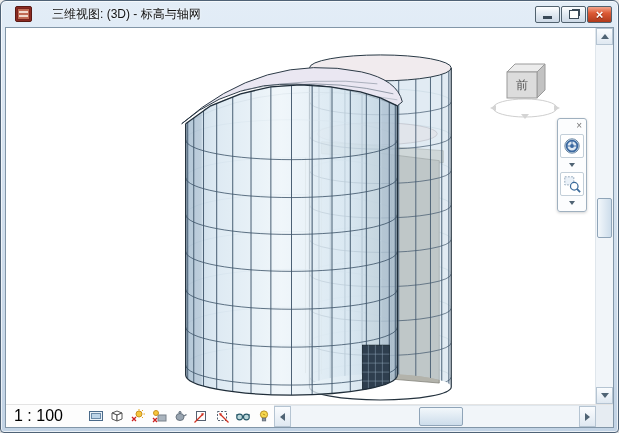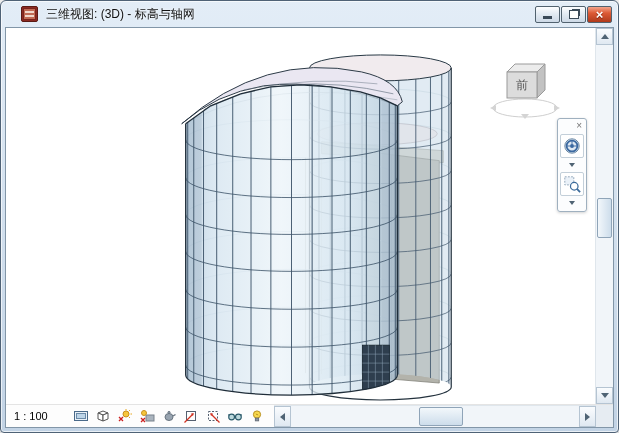--- a/index.html
+++ b/index.html
@@ -1,21 +1,21 @@
 <!DOCTYPE html>
 <html><head>
 <meta charset="utf-8">
 <style>
   html,body{margin:0;padding:0;background:#f6f6f6;width:619px;height:433px;overflow:hidden;
     font-family:"Liberation Sans", sans-serif;}
   .window{position:absolute;left:0;top:0;width:617px;height:431px;border:1px solid #4f6276;
     border-radius:6px 6px 4px 4px;background:linear-gradient(#e3edf7,#c2d3e5);
     box-shadow:inset 0 0 0 1px rgba(255,255,255,.65), 0 2px 6px rgba(0,0,0,.25);}
-  .titlebar{position:absolute;top:0;left:14px;right:0;height:26px;display:flex;align-items:center;
-    padding:0 6px;gap:8px;box-sizing:border-box;}
+  .titlebar{position:absolute;top:0;left:8px;right:0;height:26px;display:flex;align-items:center;
+    padding:0 6px;gap:20px;box-sizing:border-box;}
   .title-icon{width:17px;height:16px;flex:0 0 auto;display:flex;}
   .title-text{flex:1;font-size:12px;color:#111;text-shadow:0 0 3px #fff;white-space:nowrap;
     overflow:hidden;}
   .win-buttons{display:flex;align-items:flex-start;gap:1px;}
   .wbtn{width:25px;height:17px;border:1px solid #51626f;border-radius:2px;display:flex;
     align-items:center;justify-content:center;box-sizing:border-box;cursor:default;}
   .wbtn.gray{background:linear-gradient(#fdfeff,#e3ebf3 45%,#cdd9e6);}
   .wbtn.red{background:linear-gradient(#f4a58d,#dd5a35 40%,#b03a1c);}
   .glyph-min{width:9px;height:3px;background:#3a4a58;margin-top:7px;}
   .glyph-restore{width:8px;height:7px;border:1px solid #3a4a58;background:#fff;
@@ -29,21 +29,21 @@
   
   .vscroll{width:17px;display:flex;flex-direction:column;background:#eef3f8;border-left:1px solid #dfe6ec;}
   .sbtn{height:17px;width:17px;display:flex;align-items:center;justify-content:center;
     background:linear-gradient(#fafcfe,#dfe8f1);border:1px solid #b5c4d2;box-sizing:border-box;}
   .vtrack{flex:1;position:relative;background:#f1f5f9;}
   .vthumb{position:absolute;left:1px;right:1px;top:153px;height:38px;border:1px solid #8fa4b8;
     border-radius:2px;background:linear-gradient(90deg,#f2f7fb,#cdddeb);}
   
   .bottom-row{height:22px;display:flex;background:#fdfdfd;border-top:1px solid #e4e4e4;}
   .view-control-bar{width:268px;display:flex;align-items:center;gap:5px;padding:0 8px;box-sizing:border-box;}
-  .scale{font-size:11px;color:#000;white-space:nowrap;margin-right:20px;cursor:default;}
+  .scale{font-size:16px;color:#000;white-space:nowrap;margin-right:20px;cursor:default;}
   .vc{width:17px;height:17px;display:flex;align-items:center;justify-content:center;}
   .hscroll{flex:1;display:flex;background:#eef3f8;border-top:1px solid #dfe6ec;}
   .hscroll .sbtn{height:100%;}
   .htrack{flex:1;position:relative;background:#f1f5f9;}
   .hthumb{position:absolute;top:1px;bottom:1px;left:128px;width:42px;border:1px solid #8fa4b8;
     border-radius:2px;background:linear-gradient(#f2f7fb,#cdddeb);}
   .corner{width:17px;background:#e6ecf2;}
   
   .tri-up{width:0;height:0;border-left:4px solid transparent;border-right:4px solid transparent;
     border-bottom:5px solid #4f6374;}

